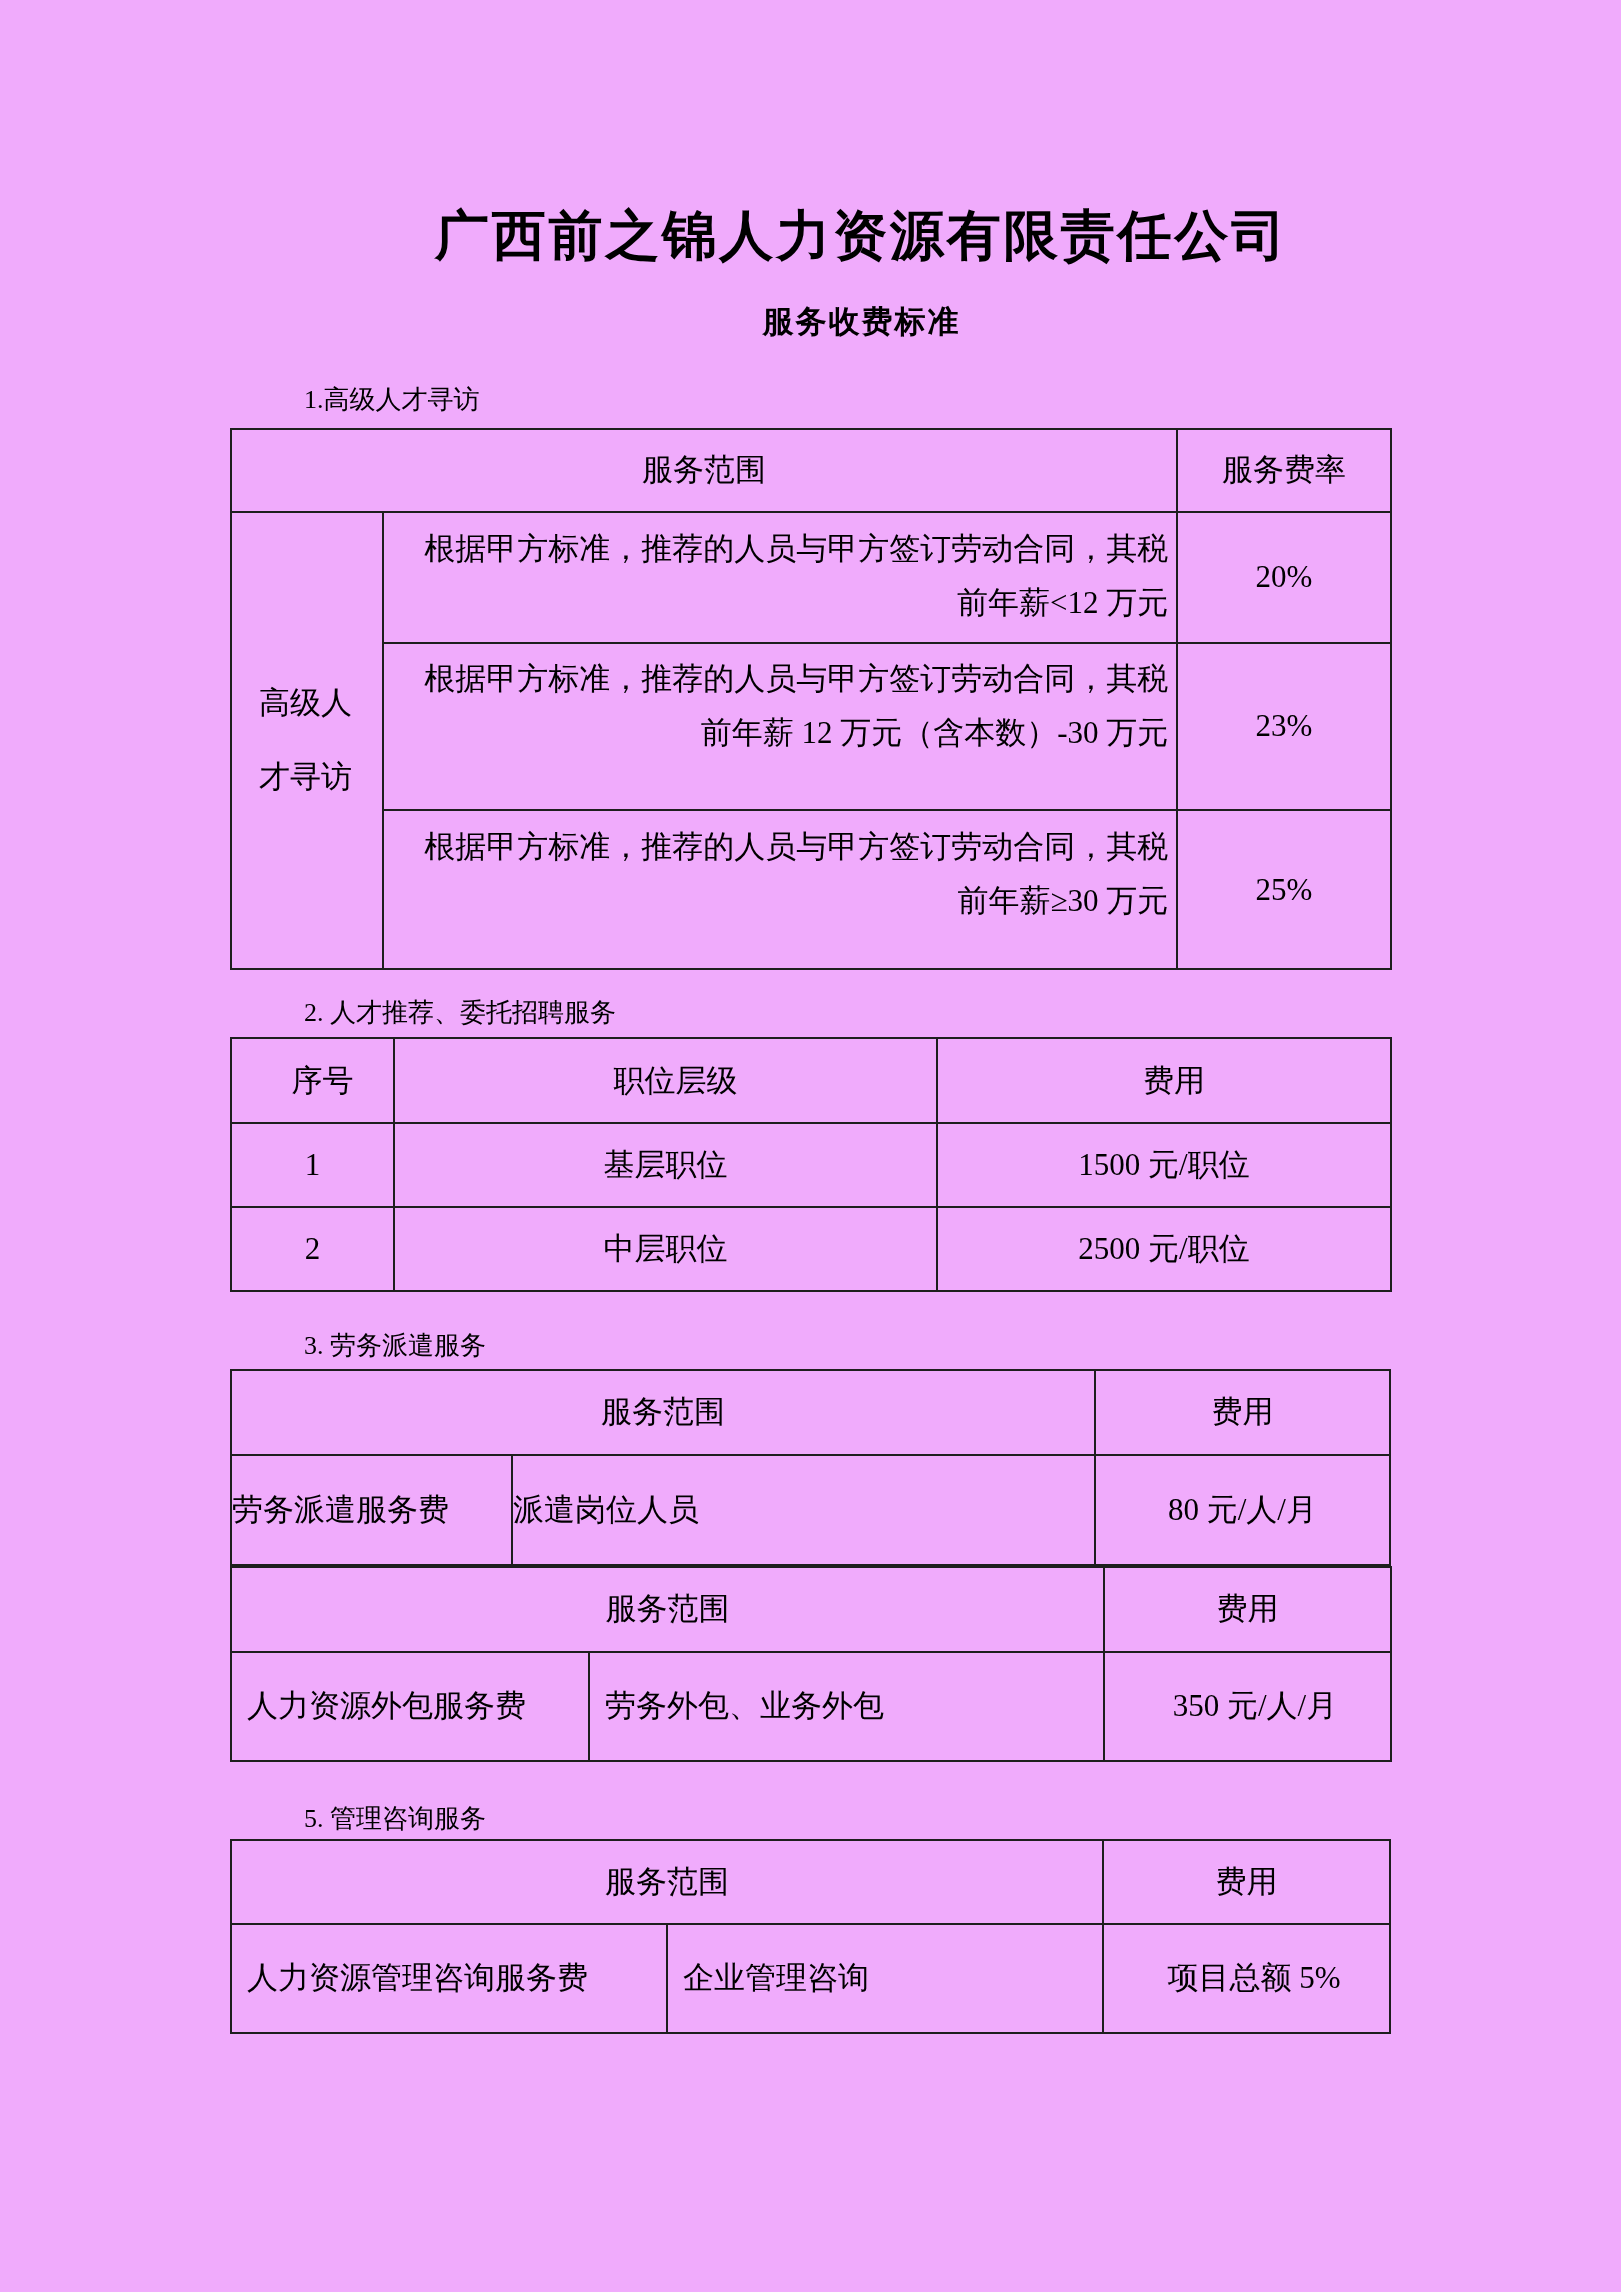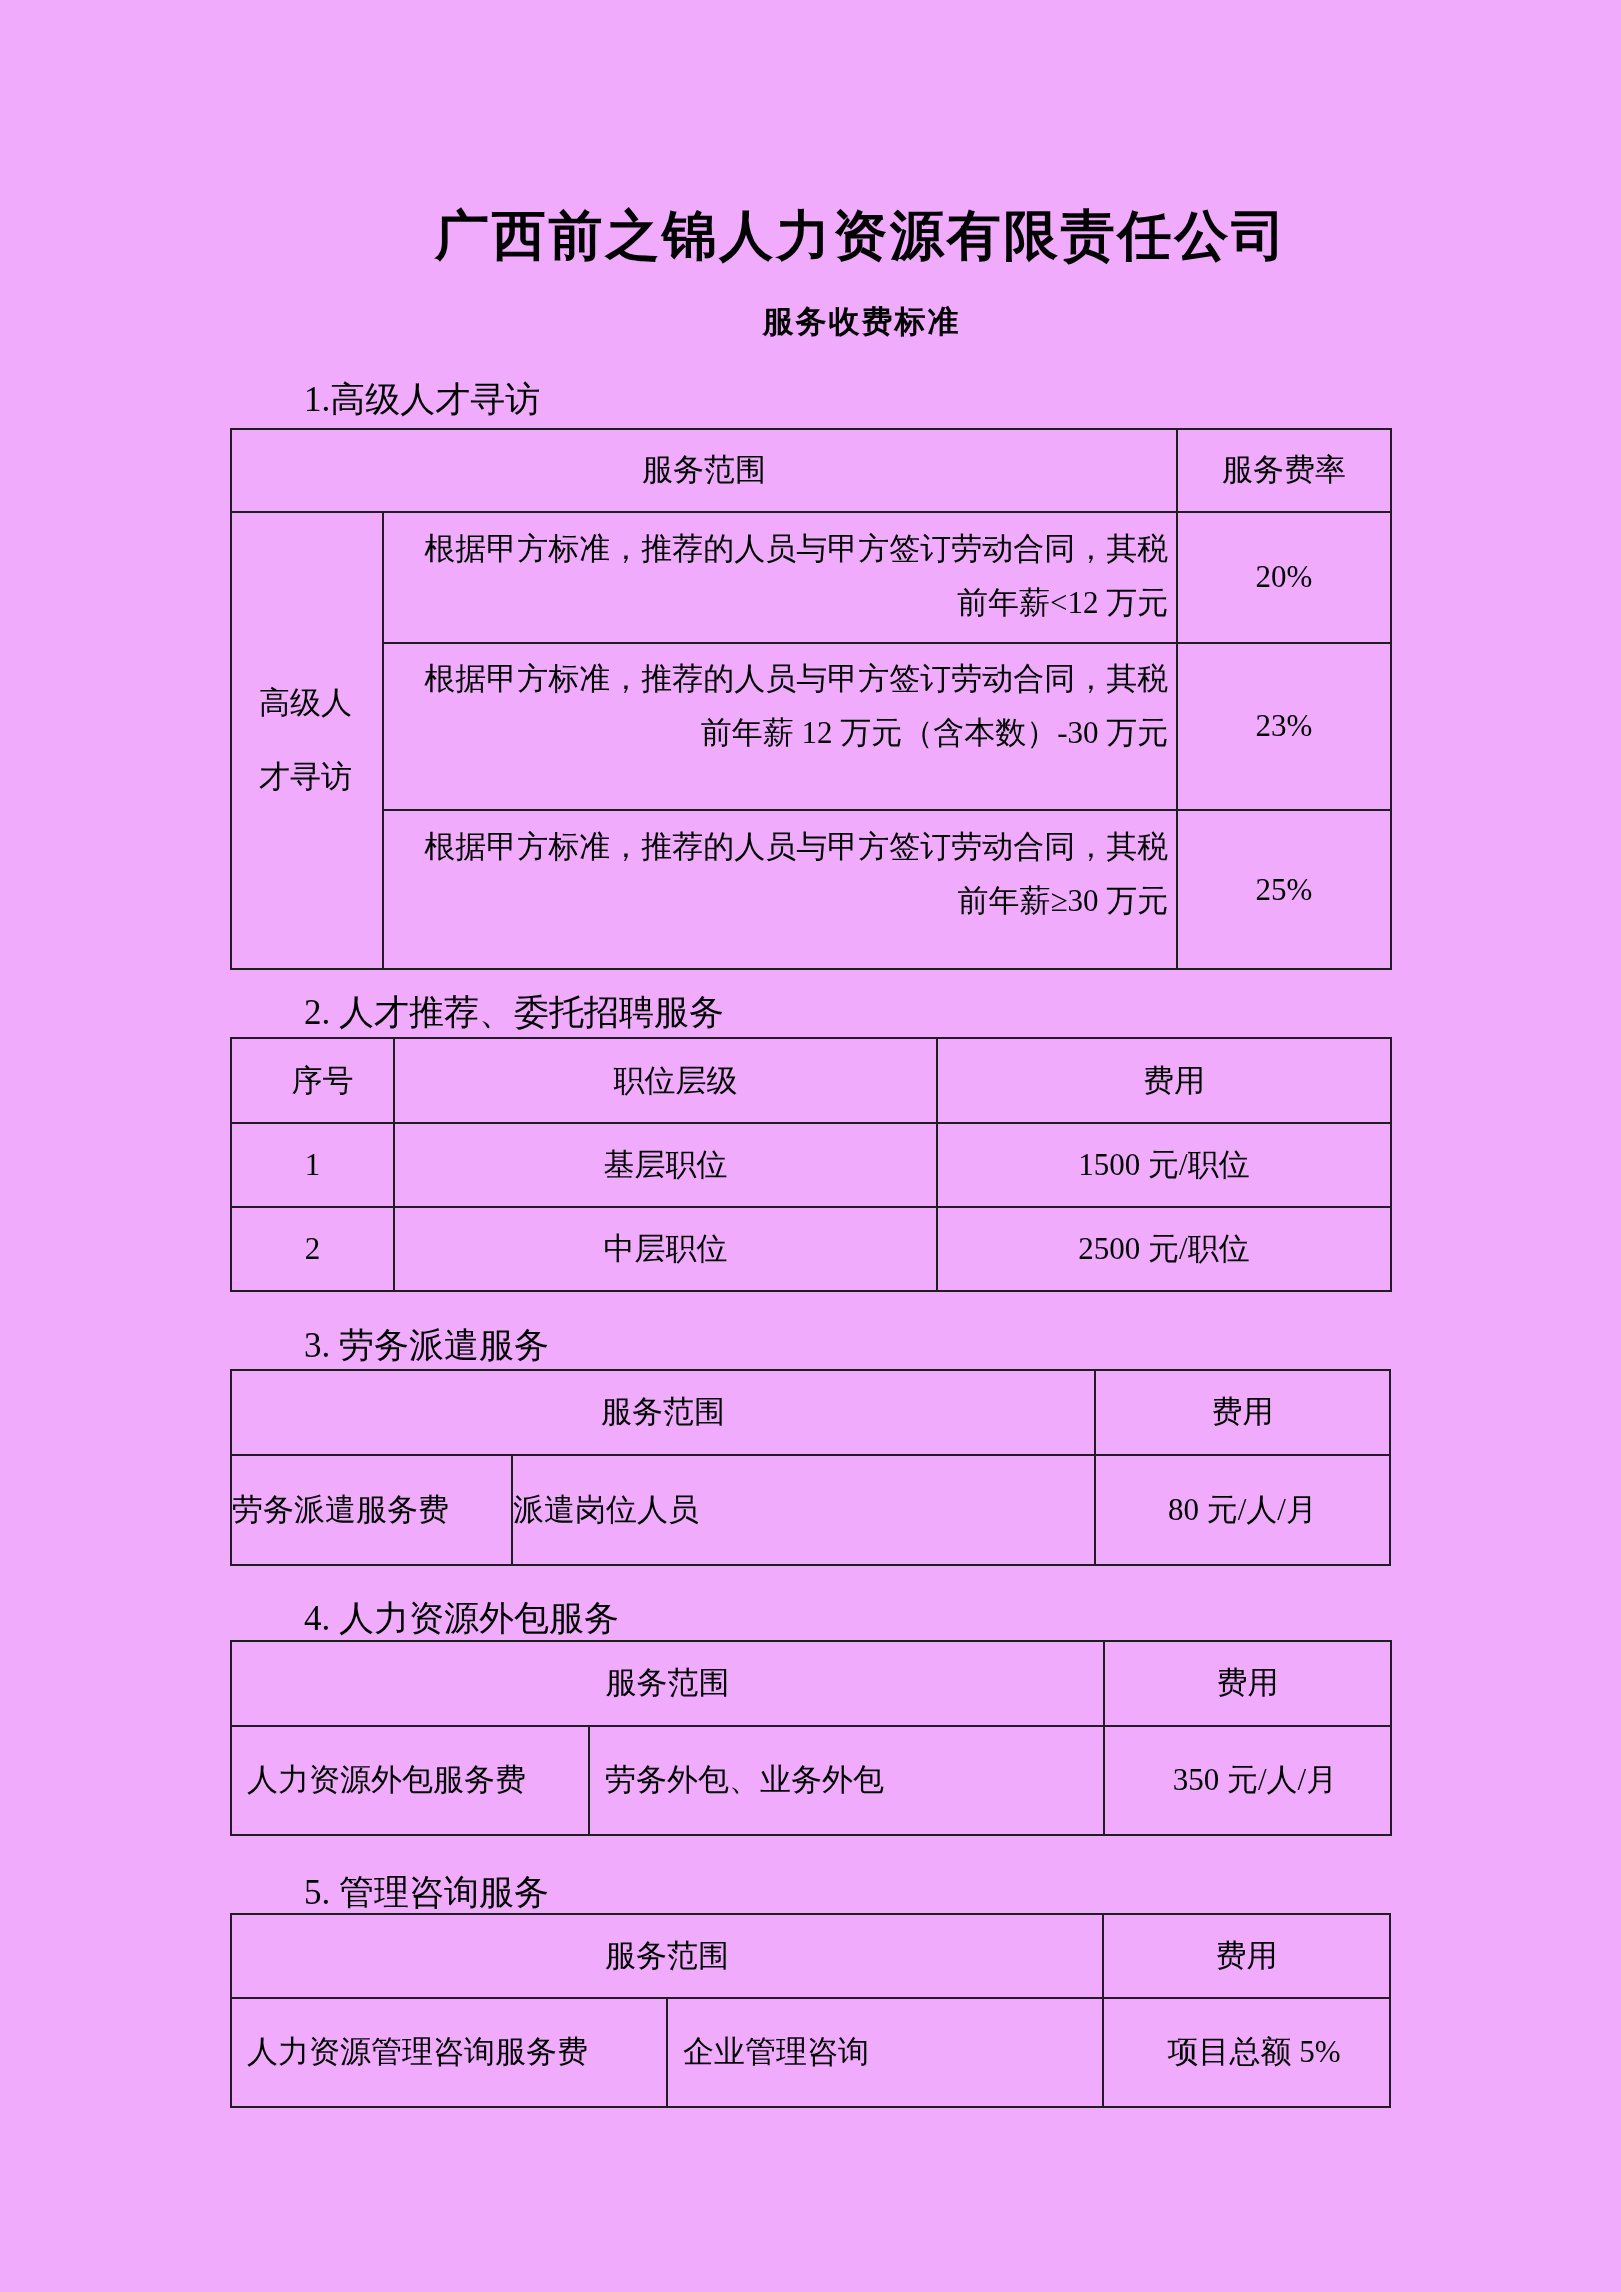--- a/index.html
+++ b/index.html
@@ -16,21 +16,21 @@
     font-family:"Liberation Sans","DejaVu Sans",sans-serif;
     font-weight:bold; font-size:54px; line-height:1.2; letter-spacing:2.9px;
   }
   .subtitle {
     margin-top:35px;
     font-family:"Liberation Sans","DejaVu Sans",sans-serif;
     font-weight:bold; font-size:31px; line-height:1.2; letter-spacing:2px;
   }
   .content { margin-left:230px; width:1160px; }
   .sec-h {
-    font-size:35px; font-weight:normal; line-height:39px;
+    font-size:26px; font-weight:normal; line-height:39px;
     margin:0 0 0 74px; padding:0;
   }
   .sec-h.h1 { margin-top:40px; margin-bottom:8.8px; }
   .sec-h.h2 { margin-top:23px; margin-bottom:4.9px; }
   .sec-h.h3 { margin-top:34px; margin-bottom:3.9px; }
   .sec-h.h4 { margin-top:33px; margin-bottom:2px; }
   .sec-h.h5 { margin-top:37px; margin-bottom:1px; }
   table.t {
     border-collapse:collapse; table-layout:fixed; width:1160px;
     font-size:31px;
@@ -146,21 +146,20 @@
           <th class="center">费用</th>
         </tr>
         <tr class="dr">
           <td class="lcell">劳务派遣服务费</td>
           <td class="lcell">派遣岗位人员</td>
           <td class="center">80 元/人/月</td>
         </tr>
       </tbody>
     </table>
 
-    <h2 class="sec-h h4">4. 人力资源外包服务</h2>
     <table class="t t4">
       <colgroup>
           <col class="c1">
           <col class="c2">
           <col class="c3">
         </colgroup>
       <tbody>
         <tr class="hr">
           <th colspan="2" class="center">服务范围</th>
           <th class="center">费用</th>

